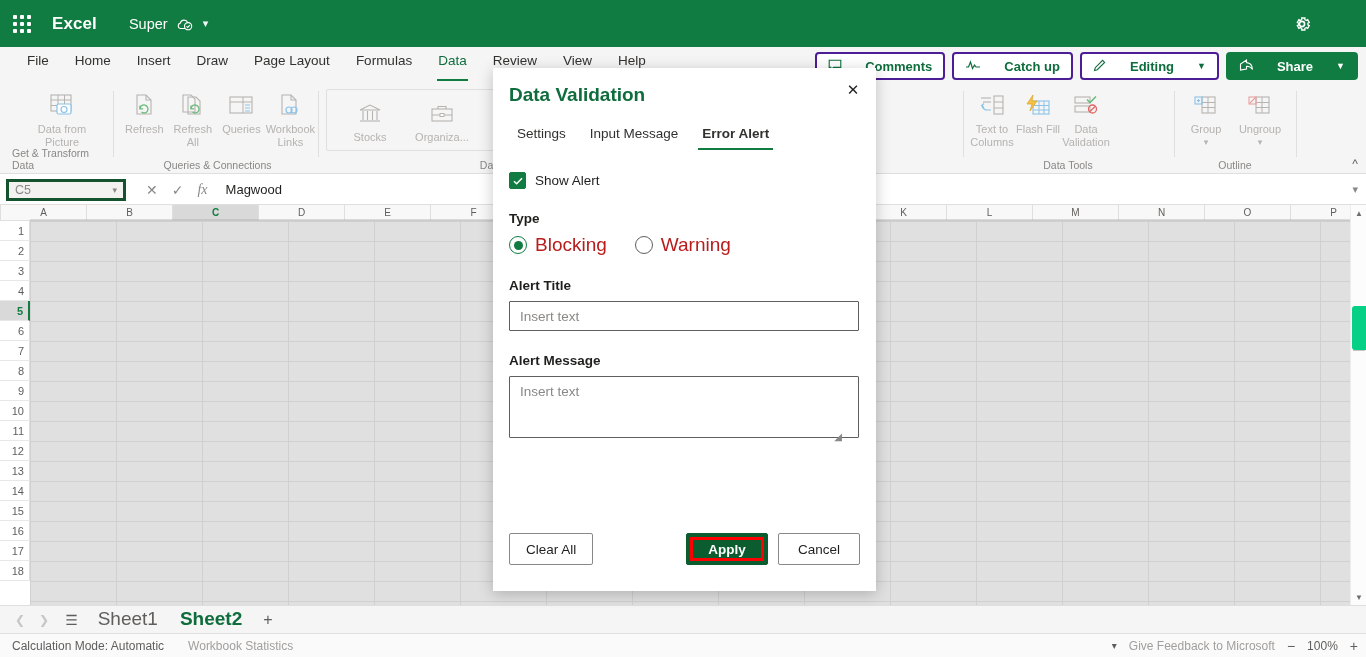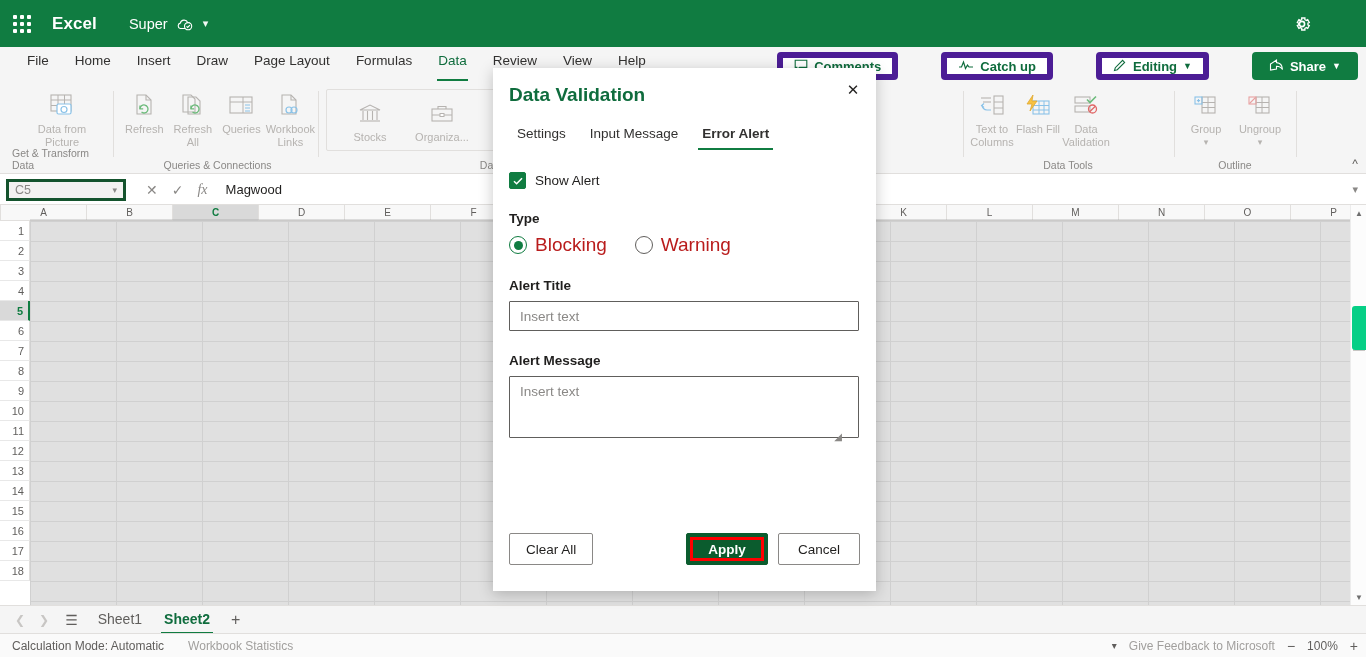--- a/index.html
+++ b/index.html
@@ -38,23 +38,23 @@
     position: absolute; left: 0; top: 47px; width: 1366px; height: 34px;
     background: #f5f5f5; display: flex; padding-left: 14px;
   }
   .rtab { font-size: 13.5px; color: #323130; padding: 6px 13px 8px; cursor: pointer; position: relative; }
   .rtab.active { color: #0f6c3d; font-weight: normal; }
   .rtab.active::after {
     content: ""; position: absolute; left: 12px; right: 12px; bottom: 0; height: 2.5px; background: #107c41;
   }
   .ribbon-right { position: absolute; right: 8px; top: 5px; display: flex; align-items: center; gap: 7px; }
   .rbtn {
-    height: 28px; border: 6px solid #4c1d95; background: #fff; border-radius: 4px;
-    display: flex; align-items: center; gap: 6px; padding: 0 11px;
-    font-size: 13px; color: #0f6c3d; font-weight: bold; cursor: pointer; white-space: nowrap; margin-left: 36px;
+    height: 28px; border: 2px solid #4c1d95; background: #fff; border-radius: 4px;
+    display: flex; align-items: center; gap: 23px; padding: 0 11px;
+    font-size: 13px; color: #0f6c3d; font-weight: bold; cursor: pointer; white-space: nowrap;
   }
   .rbtn.share { background: #107c41; color: #fff; border-color: #107c41; }
 
   
   .ribbon {
     position: absolute; left: 0; top: 81px; width: 1366px; height: 93px;
     background: #f5f5f5; border-bottom: 1px solid #e1dfdd;
   }
   .rgroup { position: absolute; top: 0; height: 93px; }
   .rgroup-items { display: flex; height: 68px; align-items: flex-start; padding-top: 4px; }
@@ -123,21 +123,21 @@
   .vsb-thumb { position: absolute; left: 2px; top: 104px; width: 12px; height: 42px; background: #fff; border: 1px solid #c8c6c4; cursor: pointer; }
   .cursor-blob { position: absolute; right: 0px; top: 306px; width: 14px; height: 44px; background: #06cf86; border-radius: 3px 0 0 3px; }
 
   
   .sheetbar {
     position: absolute; left: 0; top: 605px; width: 1366px; height: 28px;
     background: #f5f5f5; display: flex; align-items: center; padding-left: 8px; border-top: 1px solid #e1dfdd;
   }
   .sb-nav { color: #c8c6c4; font-size: 12px; padding: 0 7px; cursor: pointer; }
   .sb-menu { color: #605e5c; font-size: 14px; padding: 0 9px; cursor: pointer; }
-  .sheettab { font-size: 14px; color: #605e5c; padding: 4px 11px 5px; cursor: pointer; position: relative; }
+  .sheettab { font-size: 19px; color: #605e5c; padding: 4px 11px 5px; cursor: pointer; position: relative; }
   .sheettab.active { color: #0f6c3d; font-weight: bold; }
   .sheettab.active::after { content: ""; position: absolute; left: 8px; right: 8px; bottom: -2px; height: 2.5px; background: #107c41; }
   .sb-add { color: #605e5c; font-size: 16px; padding: 0 10px; cursor: pointer; }
 
   
   .statusbar {
     position: absolute; left: 0; top: 633px; width: 1366px; height: 24px;
     background: #fafafa; border-top: 1px solid #e1dfdd; display: flex; align-items: center;
     font-size: 12px; color: #605e5c;
   }

